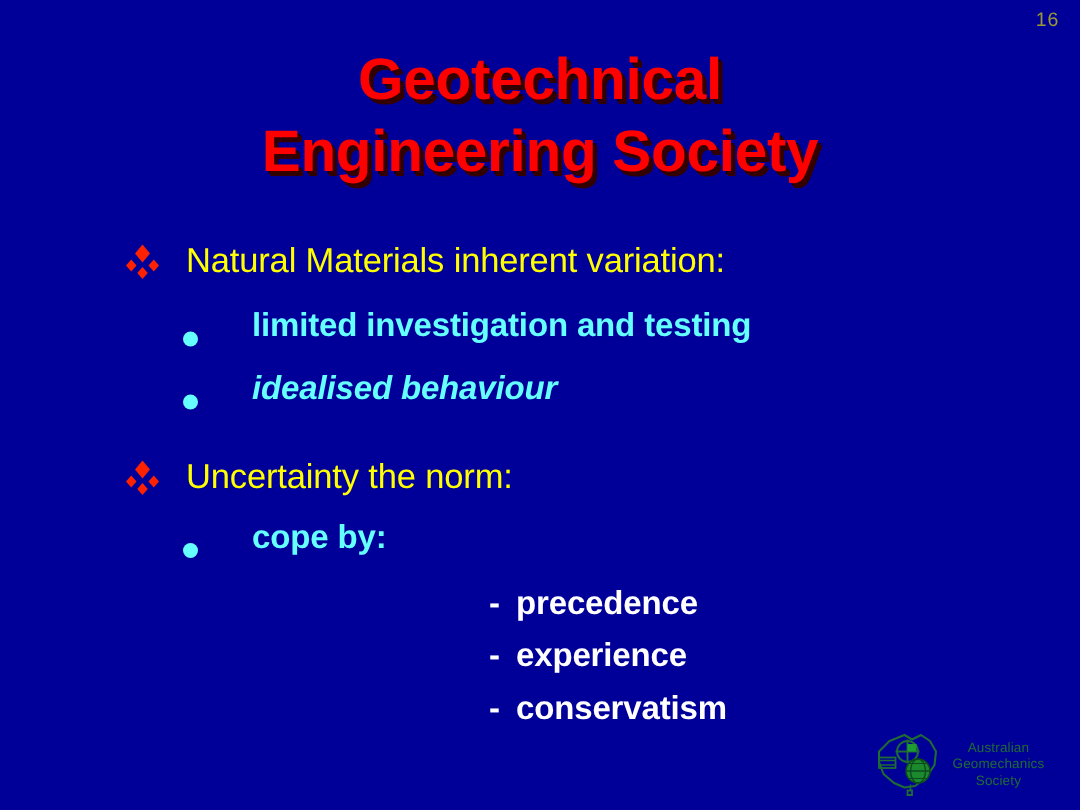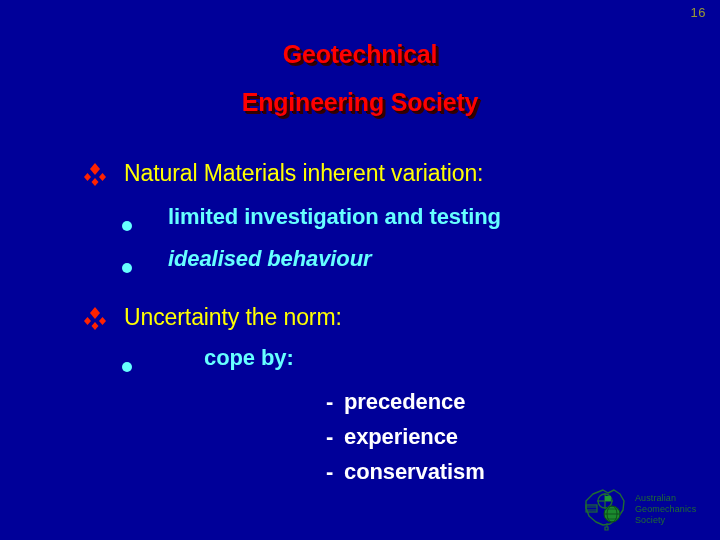--- a/index.html
+++ b/index.html
@@ -30,21 +30,21 @@
   }
 
   
   #title {
     position: absolute;
     top: 30px;
     left: 0;
     width: 720px;
     text-align: center;
     color: #FF0000;
-    font-size: 25px;
+    font-size: 39px;
     font-weight: bold;
     line-height: 48px;
     letter-spacing: -0.2px;
     text-shadow: 3px 3px 0 #330000, 2px 2px 0 #1a0000;
   }
   #title .tline { display: block; white-space: nowrap; }
 
   
   #body {
     position: absolute;
@@ -128,21 +128,21 @@
   }
   #logo-mark { width: 50px; height: 48px; flex: 0 0 50px; }
   #logo-text {
     margin-left: 4px;
     color: #1e6b33;
     font-size: 9px;
     line-height: 11px;
     font-weight: normal;
     letter-spacing: 0.1px;
   }
-  #logo-text span { display: block; }
+  #logo-text span { display: block; text-align: center; }
 </style>
 </head>
 <body>
 
 <div id="slide">
 
   <div id="page-number">16</div>
 
   <div id="title">
     <span class="tline">Geotechnical</span>
@@ -182,21 +182,21 @@
             <polygon points="11,2 16,8 11,14 6,8"></polygon>
             <polygon points="3.5,12 7,16 3.5,20 0,16"></polygon>
             <polygon points="18.5,12 22,16 18.5,20 15,16"></polygon>
             <polygon points="11,17 14.5,21 11,25 7.5,21"></polygon>
           </g>
         </svg>
       </span>
       <span class="txt">Uncertainty the norm:</span>
     </div>
 
-    <div class="lvl2" style="top:185px;gap:36px;">
+    <div class="lvl2" style="top:185px;">
       <span class="bullet-dot"></span>
       <span class="txt">cope by:</span>
     </div>
 
     <div class="dashrow" style="top:185px;">
       <span class="dash">-</span><span>precedence</span>
     </div>
     <div class="dashrow" style="top:220px;">
       <span class="dash">-</span><span>experience</span>
     </div>

